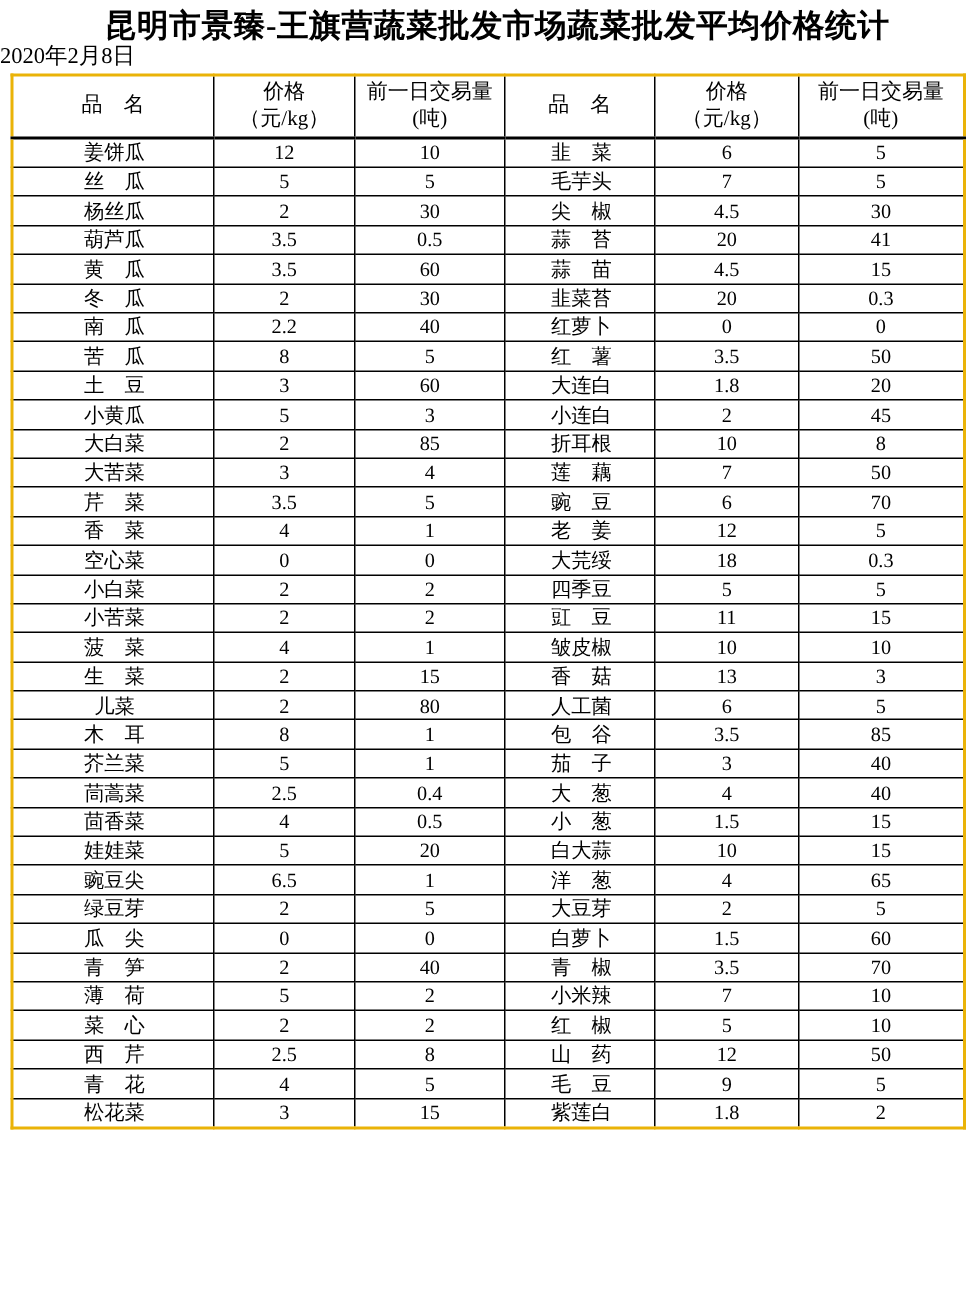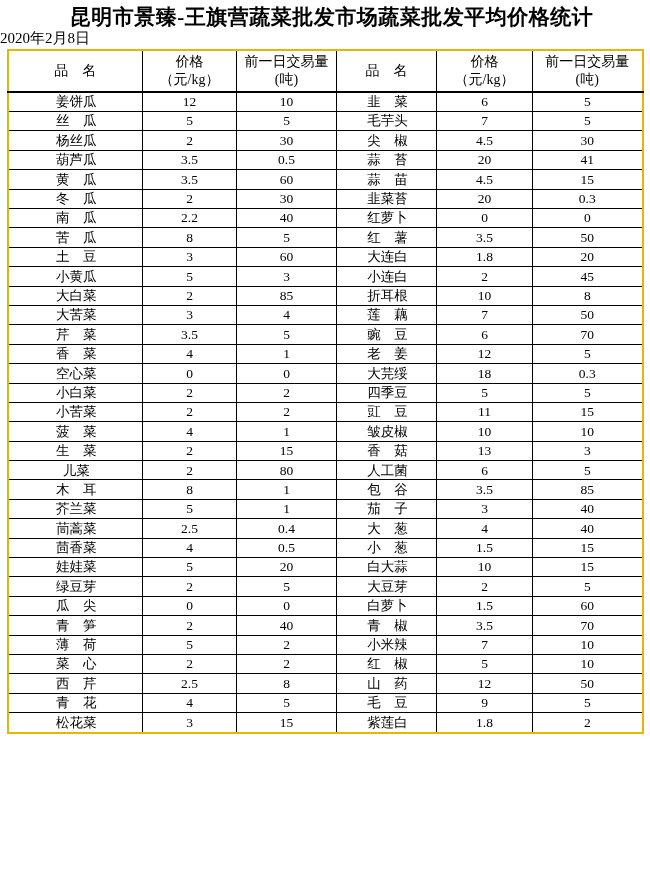--- a/index.html
+++ b/index.html
@@ -288,20 +288,28 @@
         </tr>
         <tr>
           <td class="name-cell">娃娃菜</td>
           <td class="num-cell">5</td>
           <td class="num-cell">20</td>
           <td class="name-cell">白大蒜</td>
           <td class="num-cell">10</td>
           <td class="num-cell">15</td>
         </tr>
         <tr>
+          <td class="name-cell">豌豆尖</td>
+          <td class="num-cell">6.5</td>
+          <td class="num-cell">1</td>
+          <td class="name-cell">洋　葱</td>
+          <td class="num-cell">4</td>
+          <td class="num-cell">65</td>
+        </tr>
+        <tr>
           <td class="name-cell">绿豆芽</td>
           <td class="num-cell">2</td>
           <td class="num-cell">5</td>
           <td class="name-cell">大豆芽</td>
           <td class="num-cell">2</td>
           <td class="num-cell">5</td>
         </tr>
         <tr>
           <td class="name-cell">瓜　尖</td>
           <td class="num-cell">0</td>

